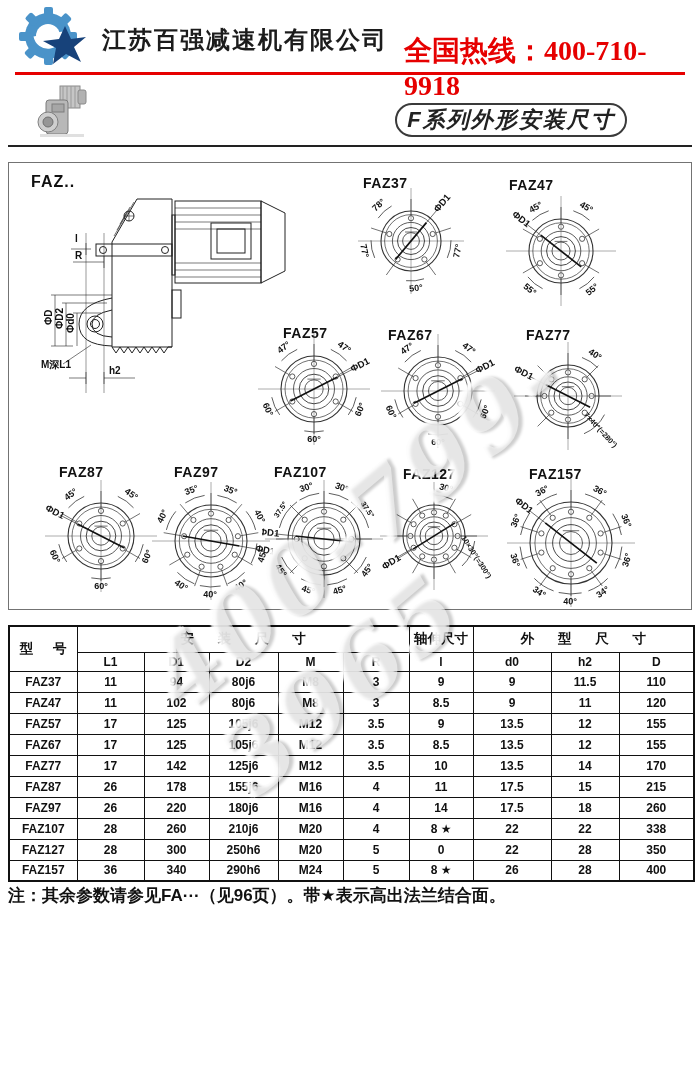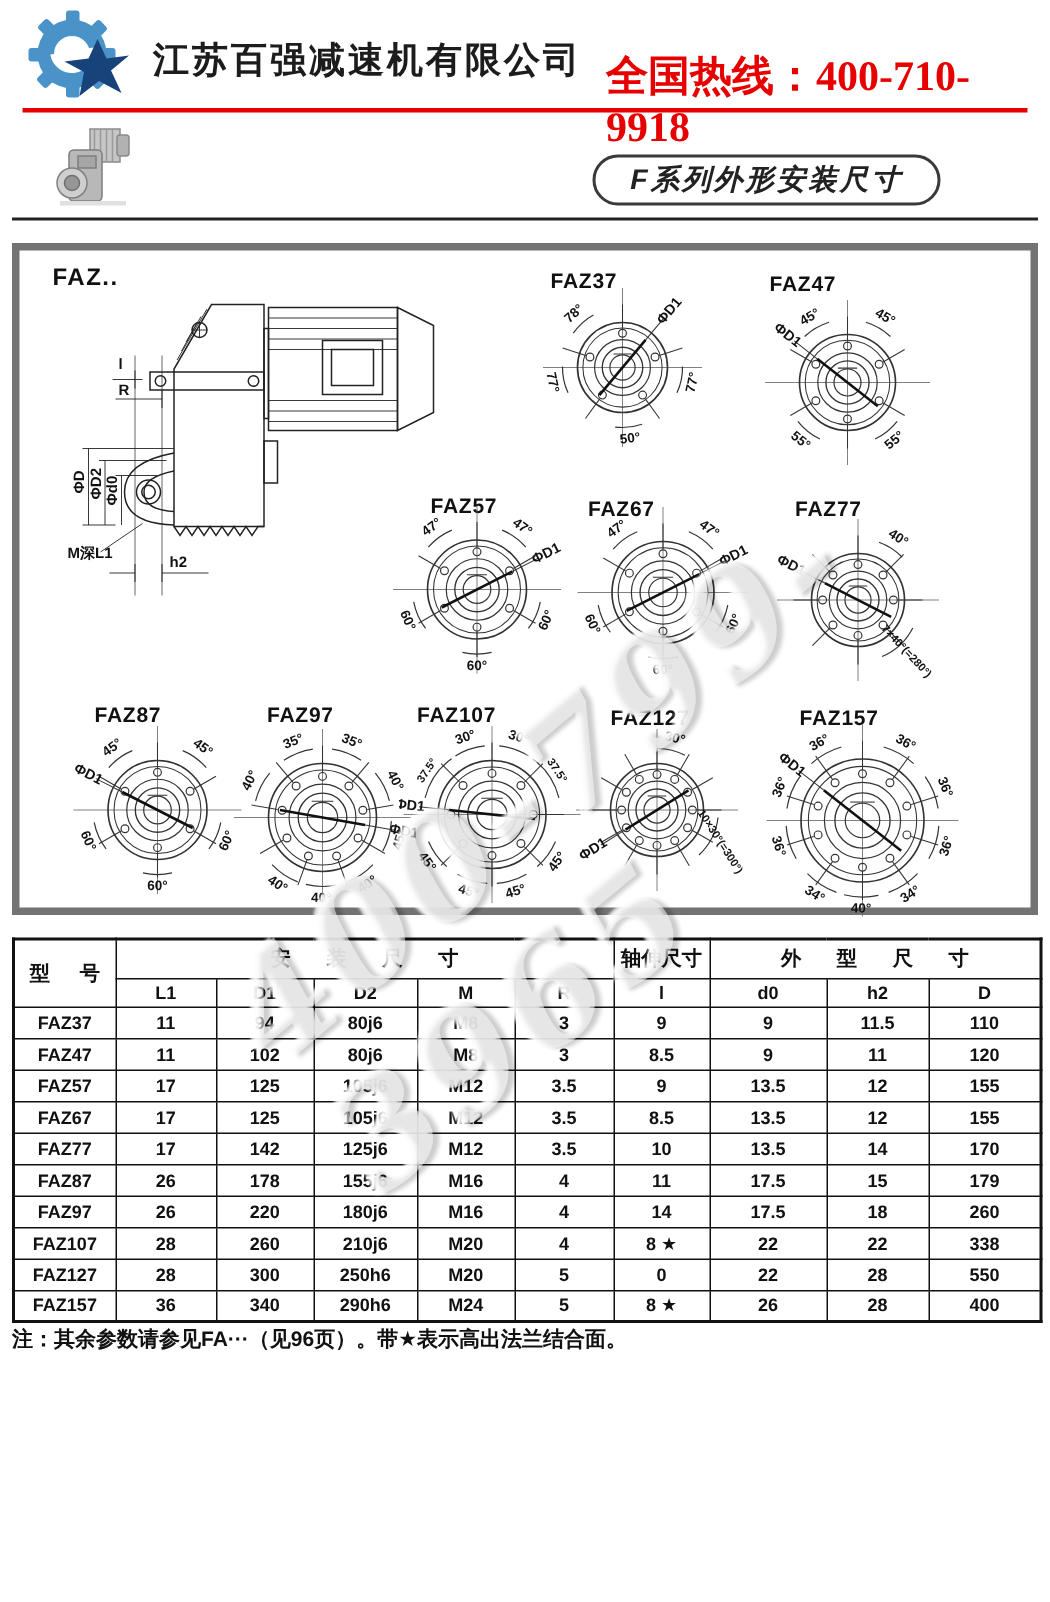--- a/index.html
+++ b/index.html
@@ -12,25 +12,25 @@
   .logo { position:absolute; left:18px; top:6px; width:88px; height:64px; }
   .company { position:absolute; left:102px; top:24px; font-size:24px; font-weight:bold; letter-spacing:2px; color:#1c1c1c; }
   .hotline { position:absolute; left:404px; top:32px; font-size:28px; font-weight:bold; color:#e60000; font-family:"Liberation Serif","DejaVu Serif",serif; }
   .redline { position:absolute; left:15px; top:72px; width:670px; height:3px; background:#e60000; }
 
   
   .subhdr { position:absolute; left:0; top:78px; width:700px; height:68px; }
   .photo { position:absolute; left:34px; top:4px; width:56px; height:60px; }
   .badge { position:absolute; left:395px; top:25px; width:232px; height:34px; border:2px solid #3a3a3a;
            border-radius:17px; display:flex; align-items:center; justify-content:center;
-           font-size:19px; font-weight:bold; font-style:italic; letter-spacing:2px; color:#222; }
+           font-size:22px; font-weight:bold; font-style:italic; letter-spacing:2px; color:#222; }
   .blackline { position:absolute; left:8px; top:145px; width:684px; height:2px; background:#222; }
 
   
-  .drawbox { position:absolute; left:8px; top:162px; width:684px; height:448px; border:5px solid #737373; background:#fff; }
+  .drawbox { position:absolute; left:8px; top:162px; width:684px; height:448px; border:1px solid #737373; background:#fff; }
   .faz-title { position:absolute; left:22px; top:10px; font-size:16px; font-weight:bold; letter-spacing:1px; }
   .main-draw { position:absolute; left:30px; top:22px; }
   .main-draw path, .main-draw rect, .main-draw line, .main-draw polyline, .main-draw polygon, .main-draw circle
     { fill:none; stroke:#222; stroke-width:1; }
   .main-draw .cl2 { stroke:#555; stroke-width:.6; }
   .main-draw .thin { stroke-width:.6; }
   .main-draw text { fill:#111; font-size:10px; font-weight:bold; stroke:none; font-family:"Liberation Sans",sans-serif; }
   .flange { position:absolute; }
   .flange-name { position:absolute; font-size:14px; font-weight:bold; letter-spacing:.5px; white-space:nowrap; }
   .fl-wrap { position:absolute; }
@@ -52,21 +52,21 @@
   .dimtable { position:absolute; left:8px; top:625px; border-collapse:collapse; table-layout:fixed; width:685px; }
   .dimtable th, .dimtable td { border:1px solid #111; text-align:center; vertical-align:middle;
      font-weight:bold; padding:0; overflow:hidden; white-space:nowrap; }
   .dimtable { border:2px solid #111; }
   .dimtable thead tr.grp th { height:26px; font-size:13.5px; }
   .dimtable thead tr.sub th { height:19px; font-size:12px; }
   .dimtable tbody td { height:21px; font-size:12px; }
   .dimtable th.sp { letter-spacing:10px; text-indent:10px; }
   .dimtable th.model { letter-spacing:8px; text-indent:8px; font-size:13.5px; }
 
-  .note { position:absolute; left:8px; top:884px; font-size:14px; font-weight:bold; color:#111;text-align:center; }
+  .note { position:absolute; left:8px; top:884px; font-size:17px; font-weight:bold; color:#111;text-align:center; }
 </style>
 </head>
 <body>
 
 <div class="page">
 
   <div class="hdr">
     <svg class="logo" viewBox="0 0 88 64">
       <g fill="#4a93c9">
         <circle cx="30" cy="30" r="23"></circle>
@@ -696,21 +696,21 @@
         <tr>
           <td>FAZ87</td>
           <td>26</td>
           <td>178</td>
           <td>155j6</td>
           <td>M16</td>
           <td>4</td>
           <td>11</td>
           <td>17.5</td>
           <td>15</td>
-          <td>179</td>
+          <td>215</td>
         </tr>
         <tr>
           <td>FAZ97</td>
           <td>26</td>
           <td>220</td>
           <td>180j6</td>
           <td>M16</td>
           <td>4</td>
           <td>14</td>
           <td>17.5</td>
@@ -732,21 +732,21 @@
         <tr>
           <td>FAZ127</td>
           <td>28</td>
           <td>300</td>
           <td>250h6</td>
           <td>M20</td>
           <td>5</td>
           <td>0</td>
           <td>22</td>
           <td>28</td>
-          <td>550</td>
+          <td>350</td>
         </tr>
         <tr>
           <td>FAZ157</td>
           <td>36</td>
           <td>340</td>
           <td>290h6</td>
           <td>M24</td>
           <td>5</td>
           <td>8 ★</td>
           <td>26</td>

